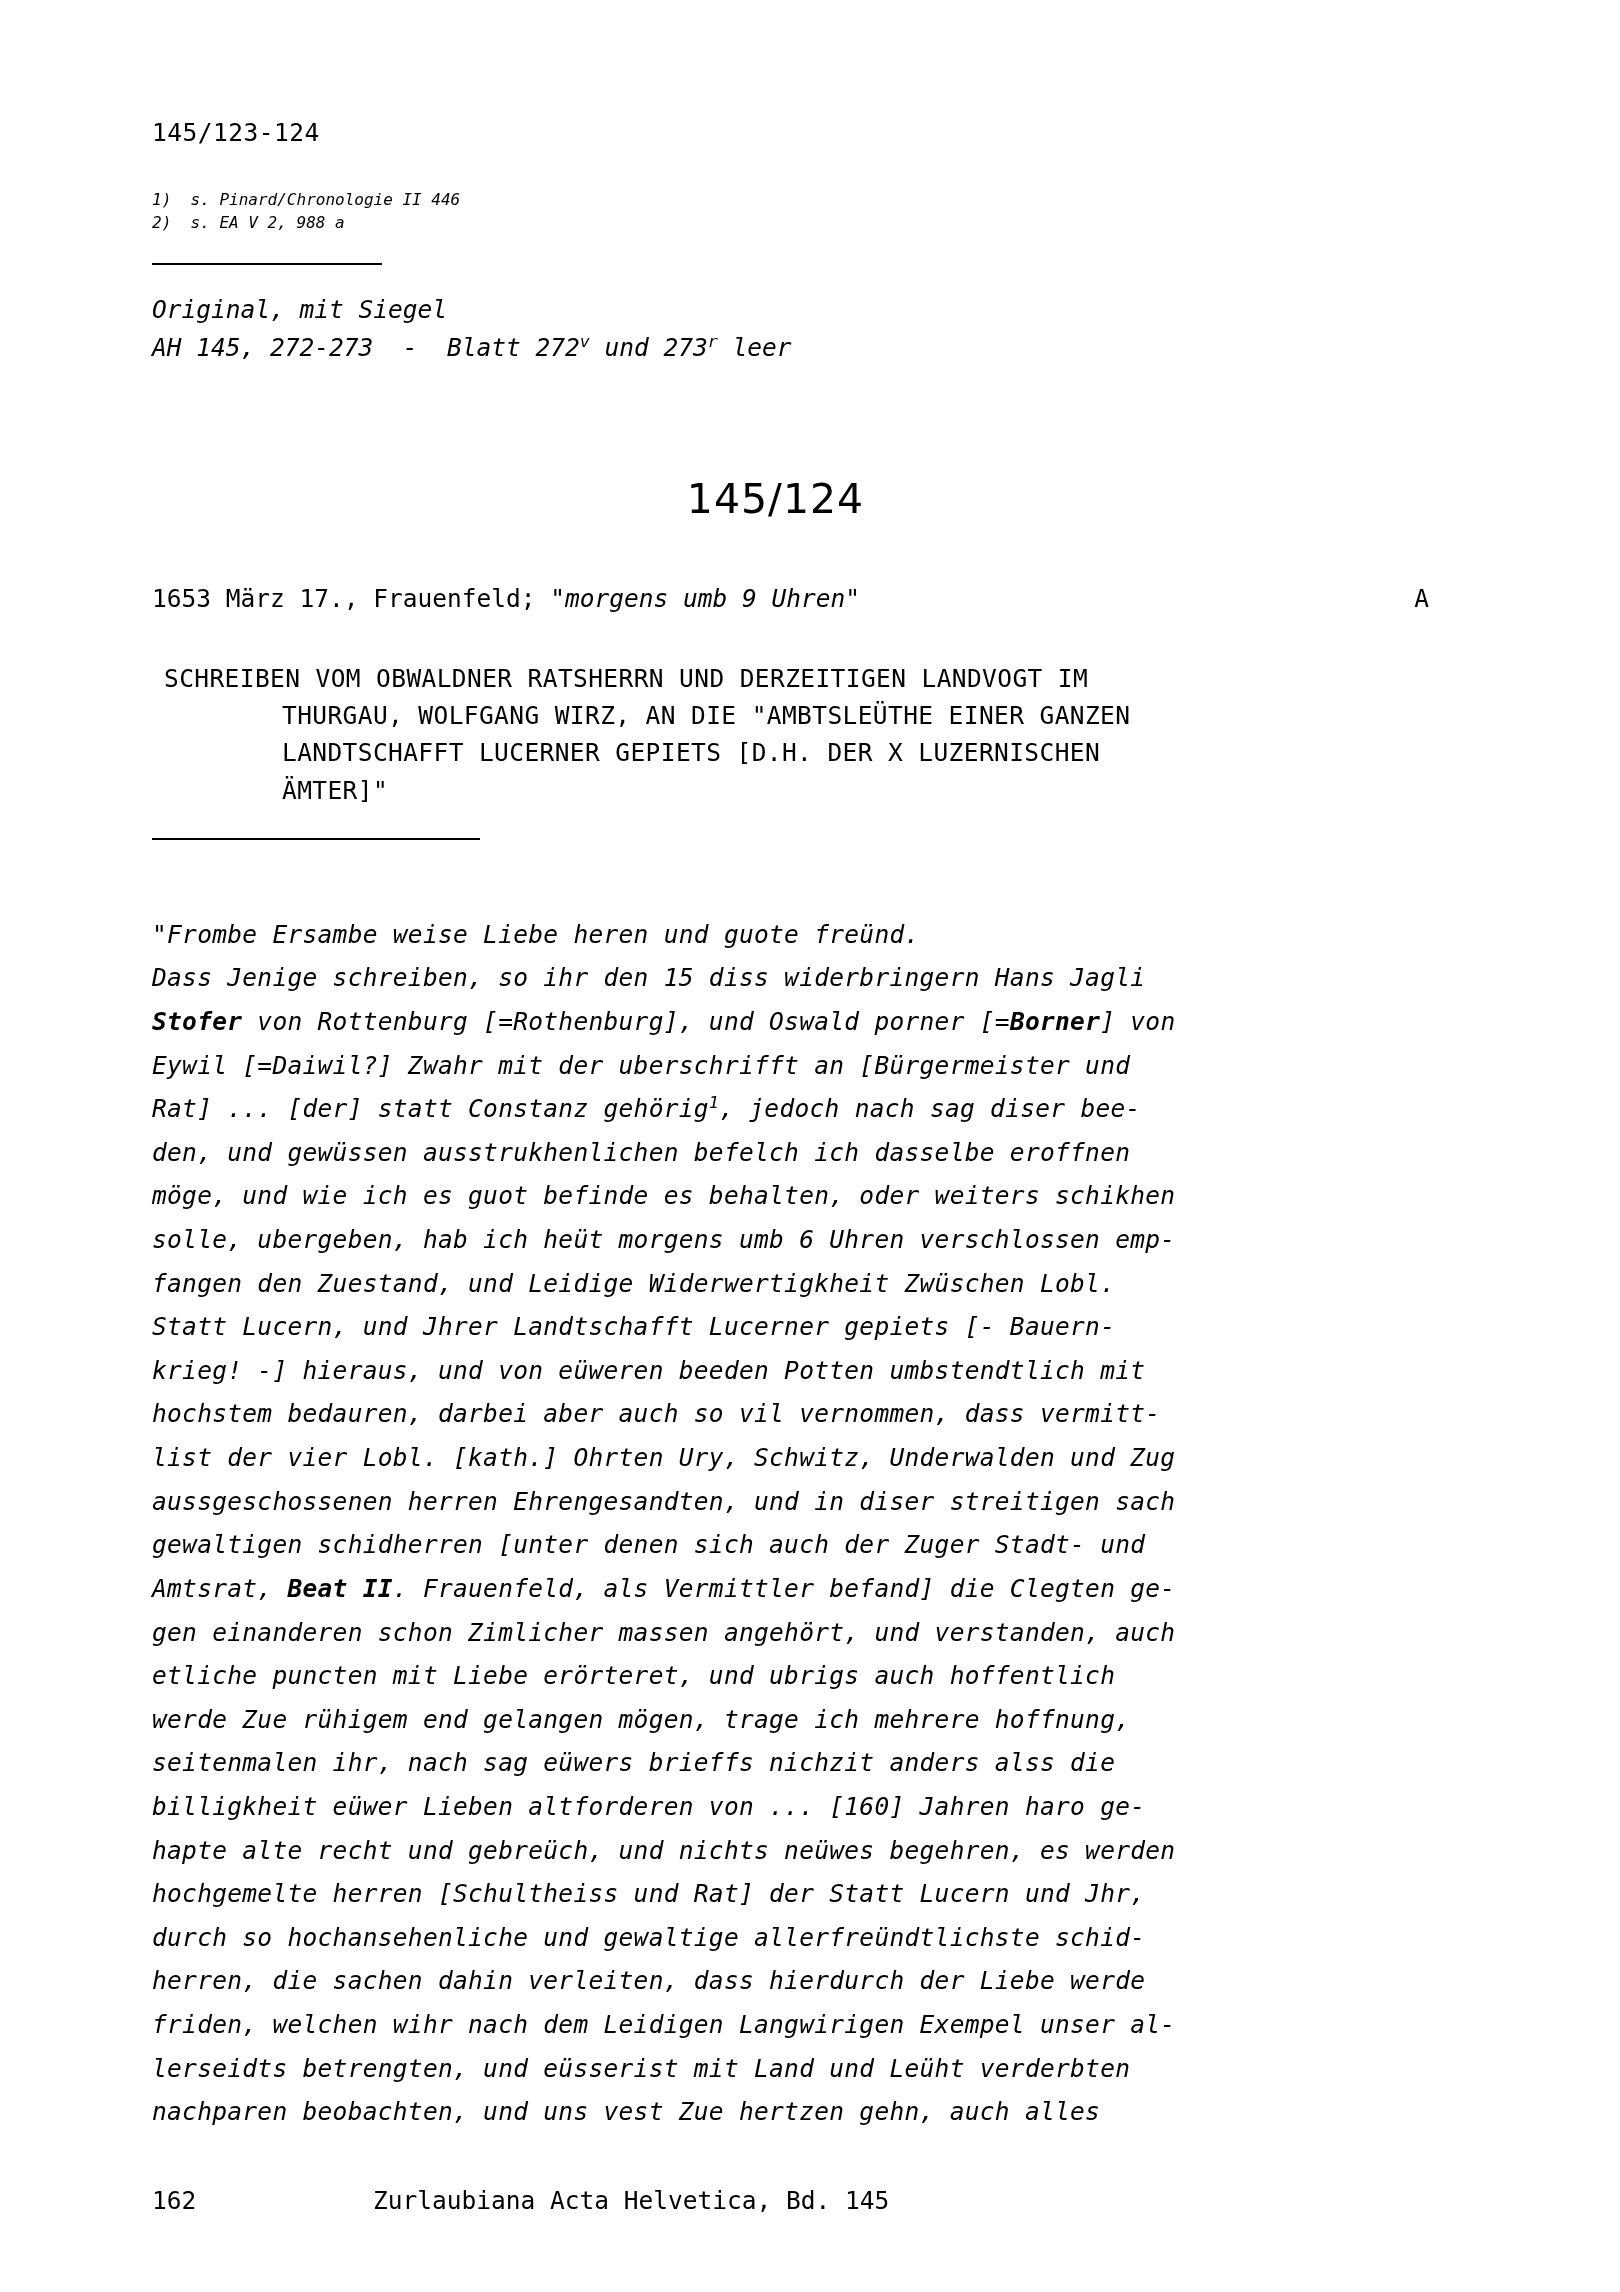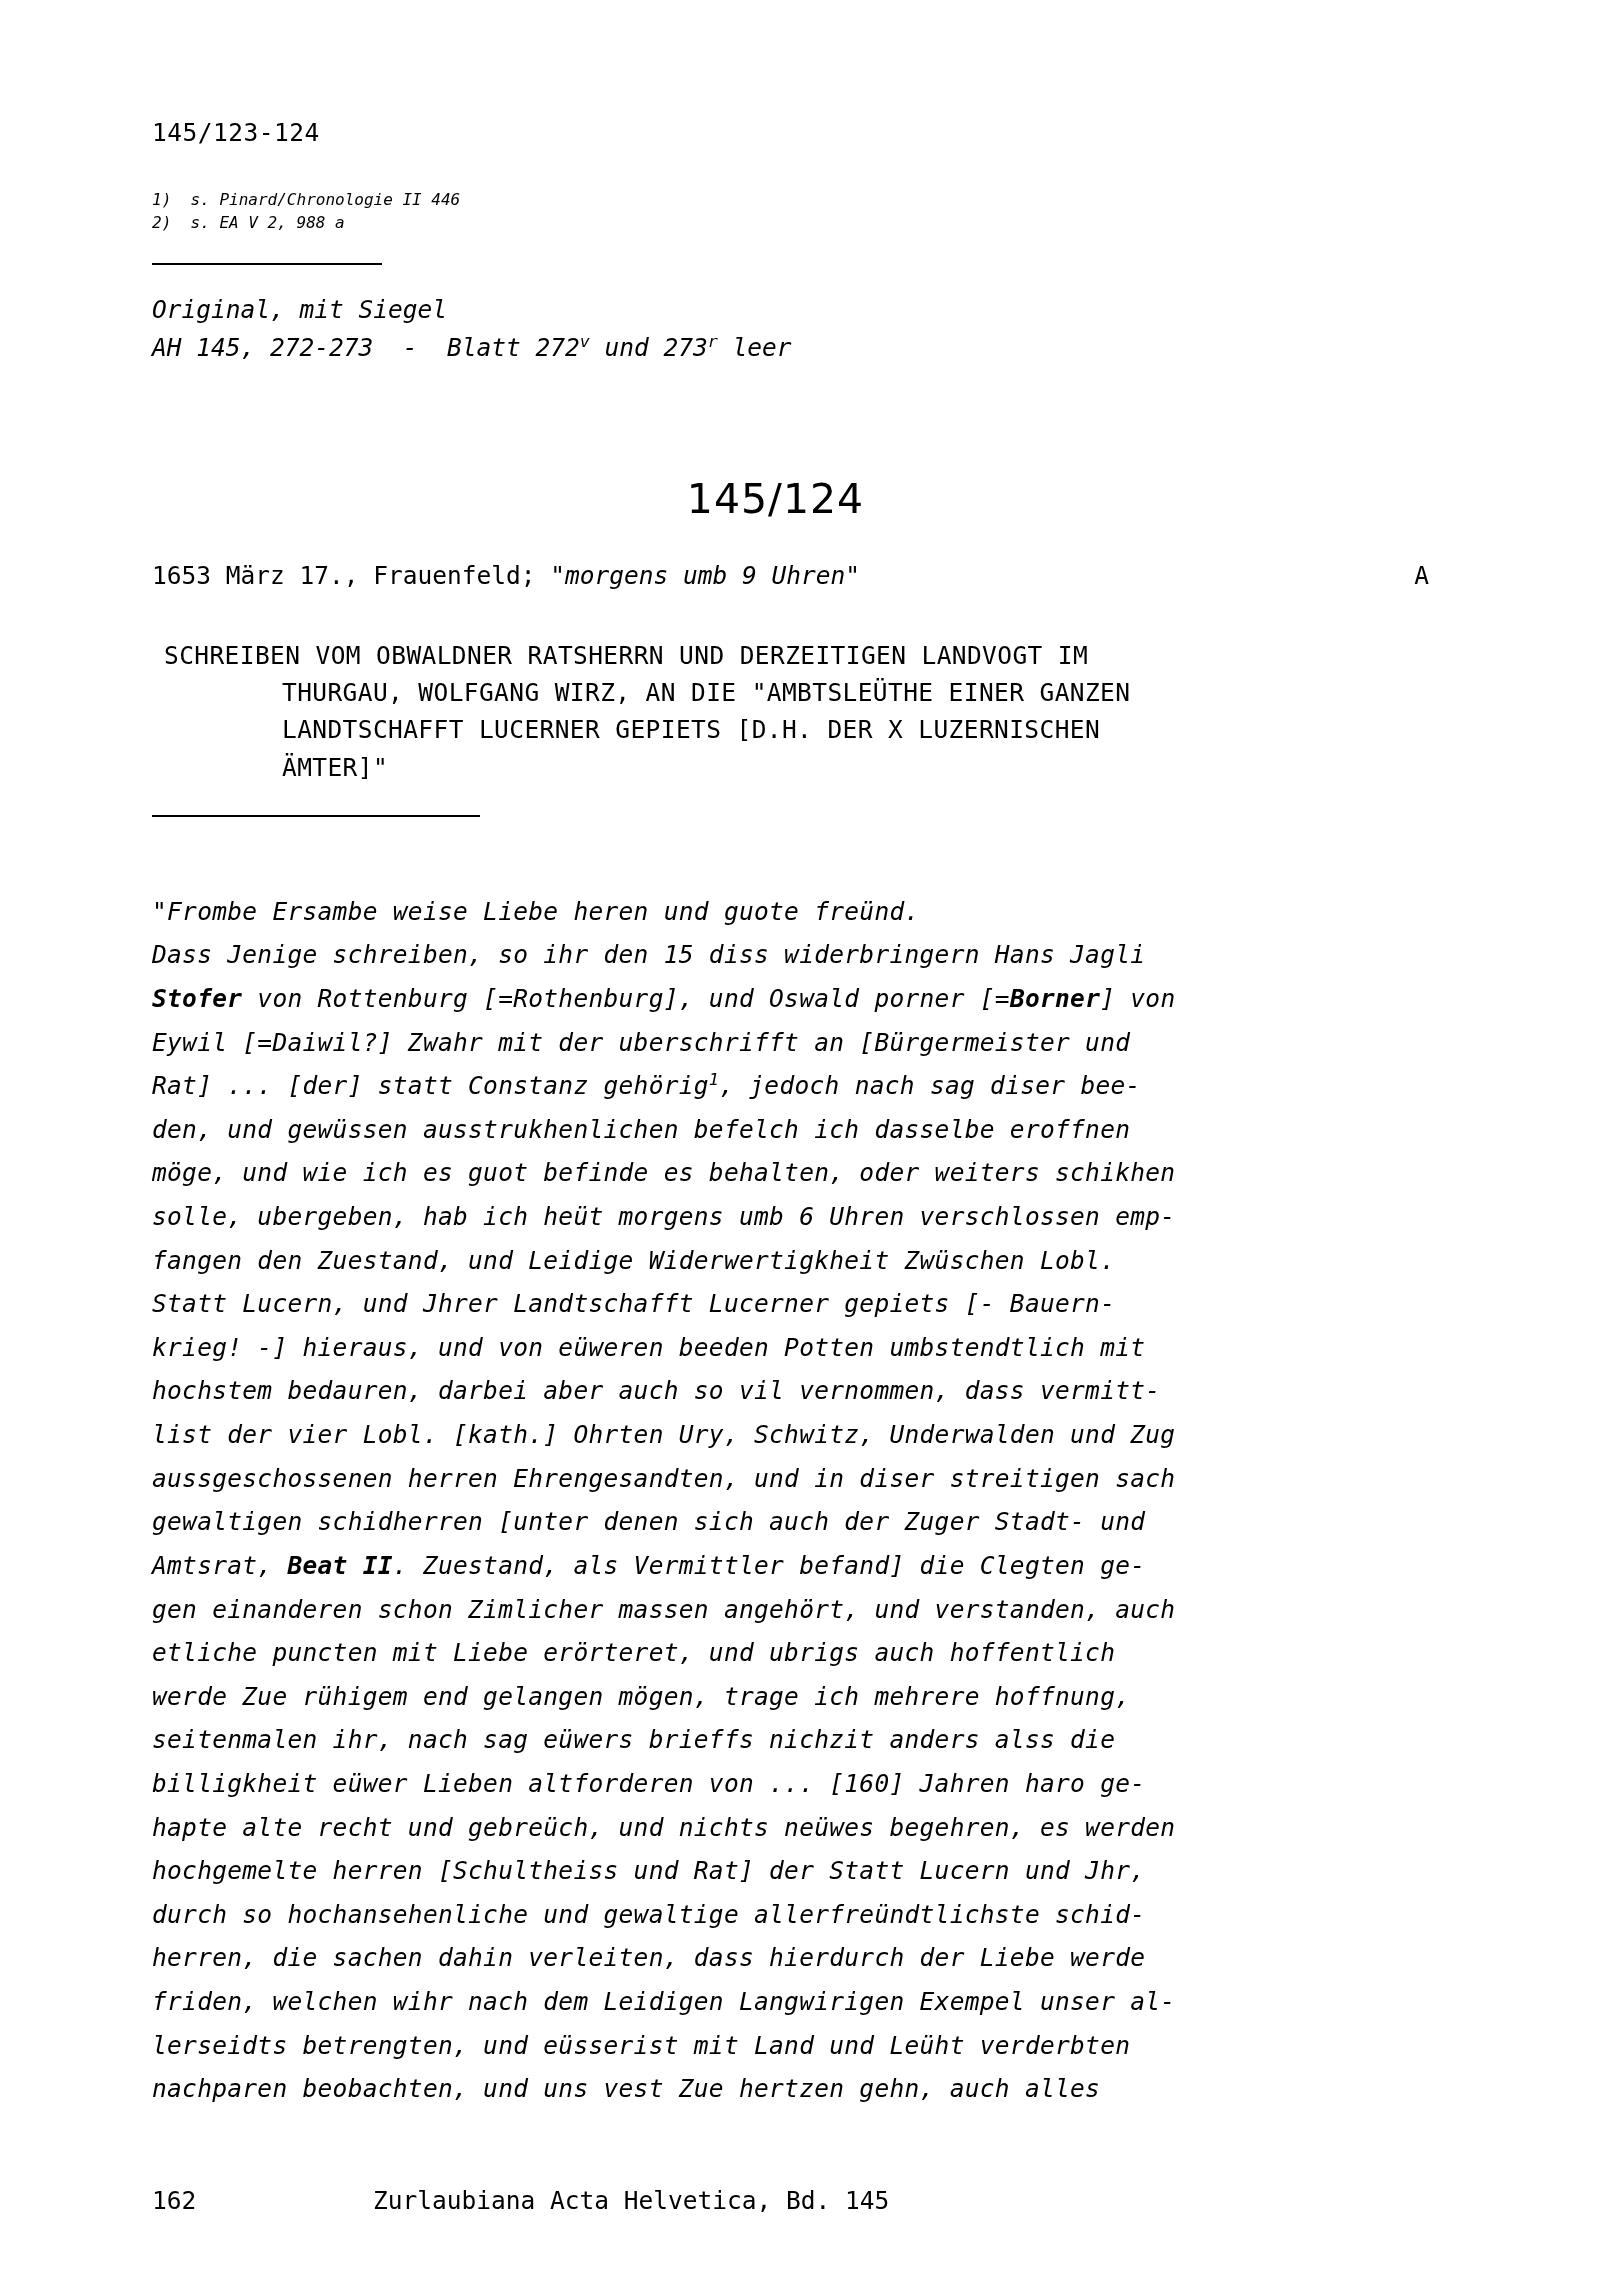--- a/index.html
+++ b/index.html
@@ -59,21 +59,21 @@
   sup {
     font-size: 0.68em;
     vertical-align: super;
     line-height: 0;
   }
   .doc-number {
     text-align: center;
     font-size: 41px;
     letter-spacing: 1px;
     font-family: "DejaVu Sans", "Liberation Sans", sans-serif;
-    margin: 0 0 38px 0;
+    margin: 0 0 61px 0;
     padding-right: 69px;
   }
   .dateline-row {
     display: flex;
     justify-content: space-between;
     align-items: baseline;
     font-size: 24.5px;
     margin: 0 0 47px 0;
     padding-right: 39px;
   }
@@ -167,21 +167,21 @@
     <p>den, und gewüssen ausstrukhenlichen befelch ich dasselbe eroffnen</p>
     <p>möge, und wie ich es guot befinde es behalten, oder weiters schikhen</p>
     <p>solle, ubergeben, hab ich heüt morgens umb 6 Uhren verschlossen emp-</p>
     <p>fangen den Zuestand, und Leidige Widerwertigkheit Zwüschen Lobl.</p>
     <p>Statt Lucern, und Jhrer Landtschafft Lucerner gepiets [- Bauern-</p>
     <p>krieg! -] hieraus, und von eüweren beeden Potten umbstendtlich mit</p>
     <p>hochstem bedauren, darbei aber auch so vil vernommen, dass vermitt-</p>
     <p>list der vier Lobl. [kath.] Ohrten Ury, Schwitz, Underwalden und Zug</p>
     <p>aussgeschossenen herren Ehrengesandten, und in diser streitigen sach</p>
     <p>gewaltigen schidherren [unter denen sich auch der Zuger Stadt- und</p>
-    <p><span>Amtsrat, </span><b>Beat II</b><span>. Zuestand, als Vermittler befand] die Clegten ge-</span></p>
+    <p><span>Amtsrat, </span><b>Beat II</b><span>. Frauenfeld, als Vermittler befand] die Clegten ge-</span></p>
     <p>gen einanderen schon Zimlicher massen angehört, und verstanden, auch</p>
     <p>etliche puncten mit Liebe erörteret, und ubrigs auch hoffentlich</p>
     <p>werde Zue rühigem end gelangen mögen, trage ich mehrere hoffnung,</p>
     <p>seitenmalen ihr, nach sag eüwers brieffs nichzit anders alss die</p>
     <p>billigkheit eüwer Lieben altforderen von ... [160] Jahren haro ge-</p>
     <p>hapte alte recht und gebreüch, und nichts neüwes begehren, es werden</p>
     <p>hochgemelte herren [Schultheiss und Rat] der Statt Lucern und Jhr,</p>
     <p>durch so hochansehenliche und gewaltige allerfreündtlichste schid-</p>
     <p>herren, die sachen dahin verleiten, dass hierdurch der Liebe werde</p>
     <p>friden, welchen wihr nach dem Leidigen Langwirigen Exempel unser al-</p>

